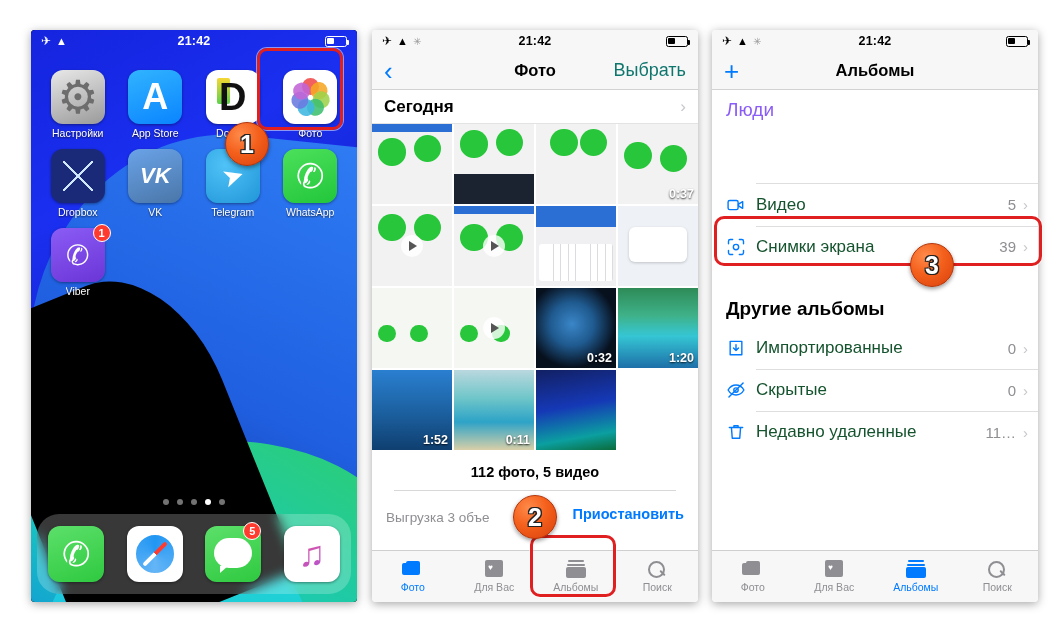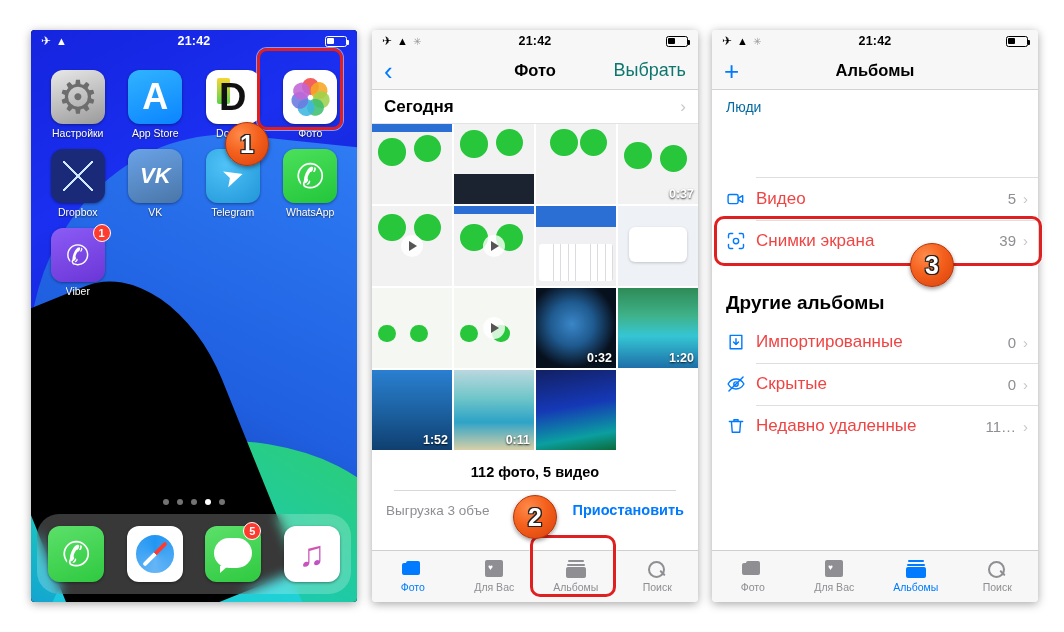--- a/index.html
+++ b/index.html
@@ -186,21 +186,21 @@
           background:repeating-linear-gradient(90deg,#fff 0 9%,#dcdce0 9% 10%); border-radius:3px; }
   .art-dialog { background:#eef2f6; }
   .art-dialog .box { position:absolute; left:14%; right:14%; top:26%; height:44%;
           background:#fff; border-radius:6px; box-shadow:0 1px 3px rgba(0,0,0,.2); }
 
   .count-line { text-align:center; font-size:14.5px; font-weight:bold;
                 color:#000; padding:14px 0 10px; background:#fff; }
   .divider { height:1px; background:#d8d8d8; margin:0 22px; }
   .upload-row { display:flex; align-items:center; justify-content:space-between;
                 padding:11px 14px 13px; background:#fff; }
-  .upload-txt { font-size:13.5px; color:#8e8e93; white-space:nowrap; overflow:hidden; }
+  .upload-txt { font-size:13.5px; color:#8e8e93; white-space:nowrap; overflow:hidden;margin-top:8px; }
   .upload-act { font-size:14.5px; color:#007aff; font-weight:bold; white-space:nowrap; }
 
   .tabbar { position:absolute; left:0; right:0; bottom:0; height:52px;
             background:#f7f7f7; border-top:.5px solid #cfcfcf;
             display:flex; align-items:center; }
   .tab { flex:1; display:flex; flex-direction:column; align-items:center;
          gap:3px; position:relative; }
   .tab .tl { font-size:10.5px; color:#8e8e93; }
   .tab.active .tl { color:#007aff; }
   .ti { width:22px; height:18px; position:relative; }
@@ -215,30 +215,30 @@
   .ti-albums .t1 { left:3px; top:0; width:16px; height:2px; }
   .ti-albums .t2 { left:2px; top:3.5px; width:18px; height:2px; }
   .ti-albums .t3 { left:1px; top:7px; width:20px; height:11px; border-radius:2px; }
   .tab.active .ti-albums i { background:#007aff; }
   .ti-search::after { content:""; position:absolute; left:2px; top:1px;
          width:13px; height:13px; border:2px solid #8e8e93; border-radius:50%; }
   .ti-search::before { content:""; position:absolute; left:13px; top:12px;
          width:7px; height:2px; background:#8e8e93; transform:rotate(45deg); border-radius:1px; }
 
   
-  .list-sub { padding:9px 14px 0; font-size:14px; color:#0369a1; background:#fff; }
+  .list-sub { padding:9px 14px 0; font-size:19px; color:#8b5cf6; background:#fff; }
   .sec-title { padding:16px 14px 7px; font-size:19px; font-weight:bold; color:#000;
                background:#fff; }
   .row { display:flex; align-items:center; height:42px; padding:0 10px 0 14px;
          background:#fff; position:relative; }
   .row + .row::before { content:""; position:absolute; left:44px; right:0; top:0;
          height:.5px; background:#dedede; }
   .row .ricon { width:26px; color:#007aff; font-size:17px; display:flex;
          align-items:center; }
-  .row .rlabel { font-size:17px; color:#ef4444; margin-left:4px; }
+  .row .rlabel { font-size:17px; color:#14532d; margin-left:4px; }
   .row .rcount { margin-left:auto; font-size:15px; color:#8e8e93; }
   .row .rchev { margin-left:7px; font-size:15px; color:#c7c7cc; }
   .row-sep { height:.5px; background:#dedede; margin-left:44px; }
   .gap { height:14px; background:#fff; }
 
   
   .svgi { width:20px; height:20px; display:block; }
 
   
   .hl { position:absolute; border:3.5px solid #e02020; border-radius:10px;

